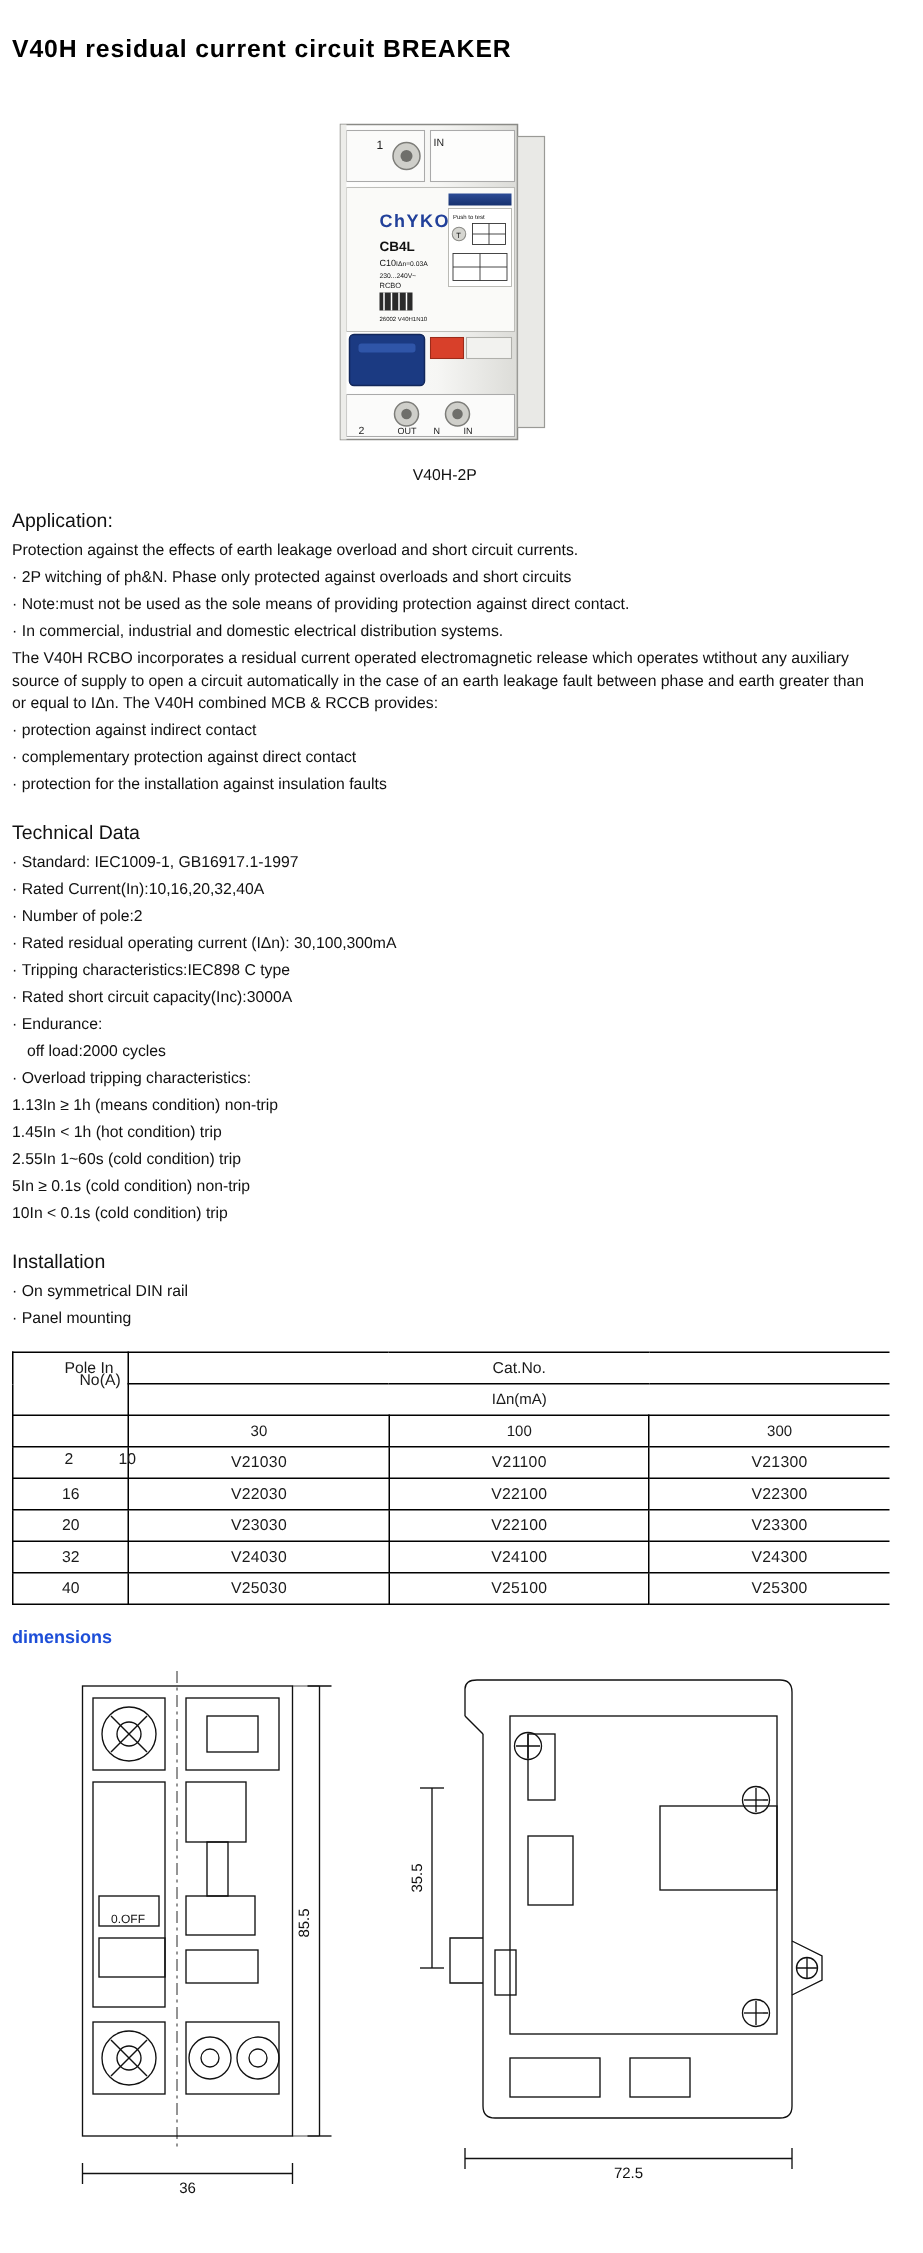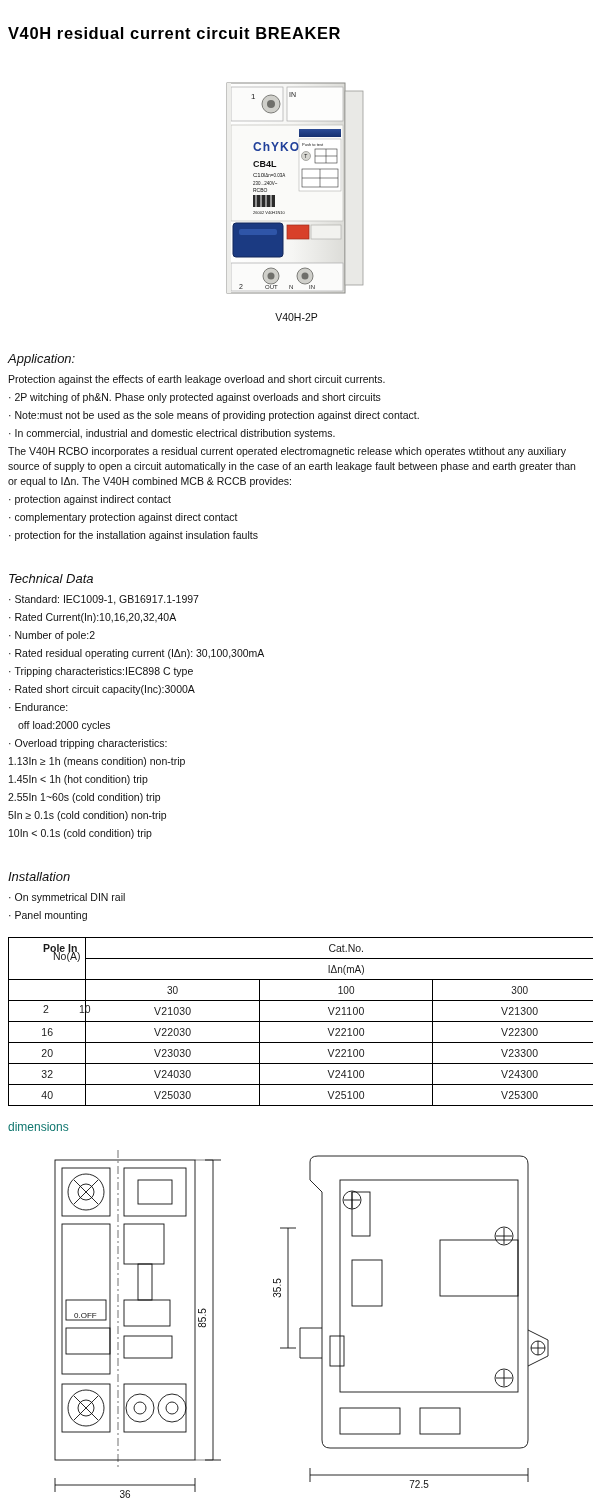--- a/index.html
+++ b/index.html
@@ -35,23 +35,22 @@
     font-size:10.5px;
     margin-top:8px;
     color:#111;
   }
 
   
   .section{margin:0 8px;}
   .section h2{
     font-size:13px;
     font-weight:normal;
-    margin:28px 0 6px 0;
+    margin:16px 0 6px 0;
     color:#111;
-    font-style:italic;
   }
   .section p{
     font-size:10.5px;
     line-height:15px;
     margin:0 0 3px 0;
     color:#111;
   }
   .bul:before{content:"·";margin-right:3px;}
   .indent{padding-left:10px;}
   .tight{margin-bottom:1px;}
@@ -64,27 +63,27 @@
     font-size:10.5px;
   }
   table.cat td,table.cat th{
     border:1px solid #000;
     padding:2px 4px;
     font-weight:normal;
     text-align:center;
     height:16px;
   }
   .polecell{position:relative;height:36px;}
-  .polecell span.a{position:absolute;left:34px;top:4px;font-weight:bold;}
+  .polecell span.a{position:absolute;left:34px;top:4px;}
   .polecell span.b{position:absolute;left:44px;top:12px;}
   .subhead td{font-size:10px;}
   .catno{letter-spacing:0.2px;}
 
   
-  .dim-title{font-size:12px;margin:14px 17px 6px 8px;color:#0f766e;}
+  .dim-title{font-size:12px;margin:14px 17px 6px 8px;color:#1d4ed8;font-weight:bold;}
   .dim-box{
     position:relative;
     margin:4px auto 0 auto;
     width:599px;height:360px;
   }
   .dim-box svg{display:block;}
 </style>
 </head>
 <body>
 

